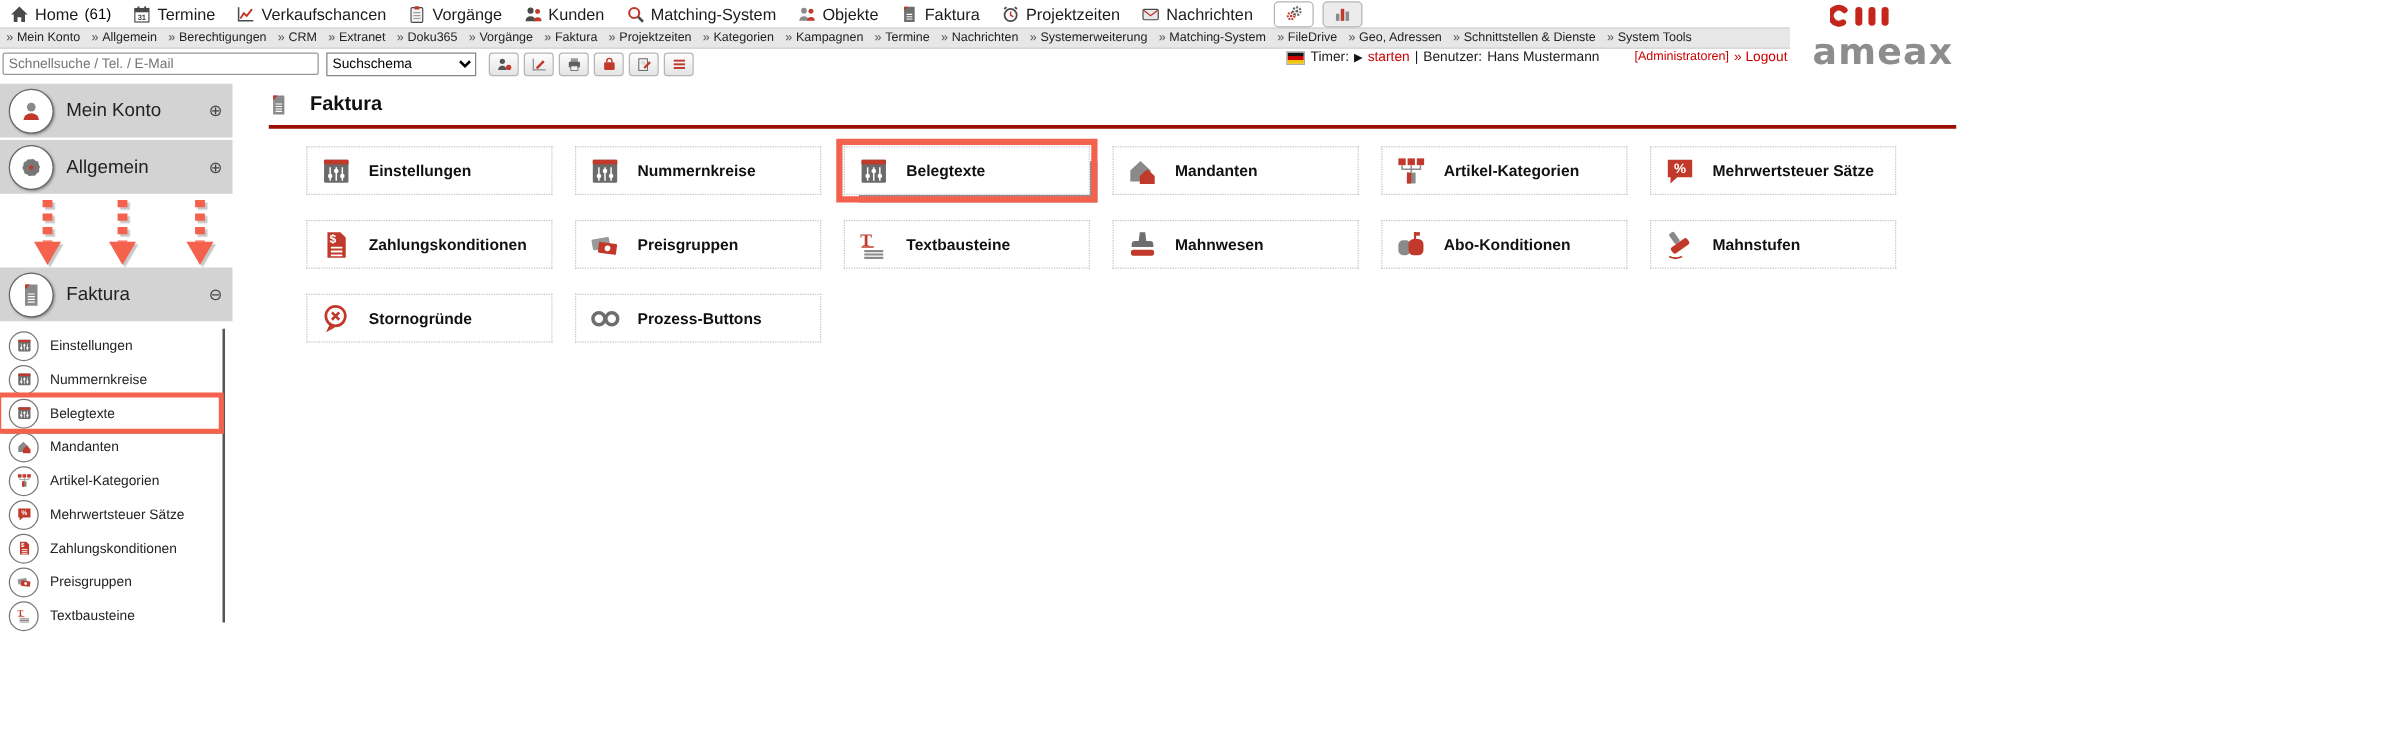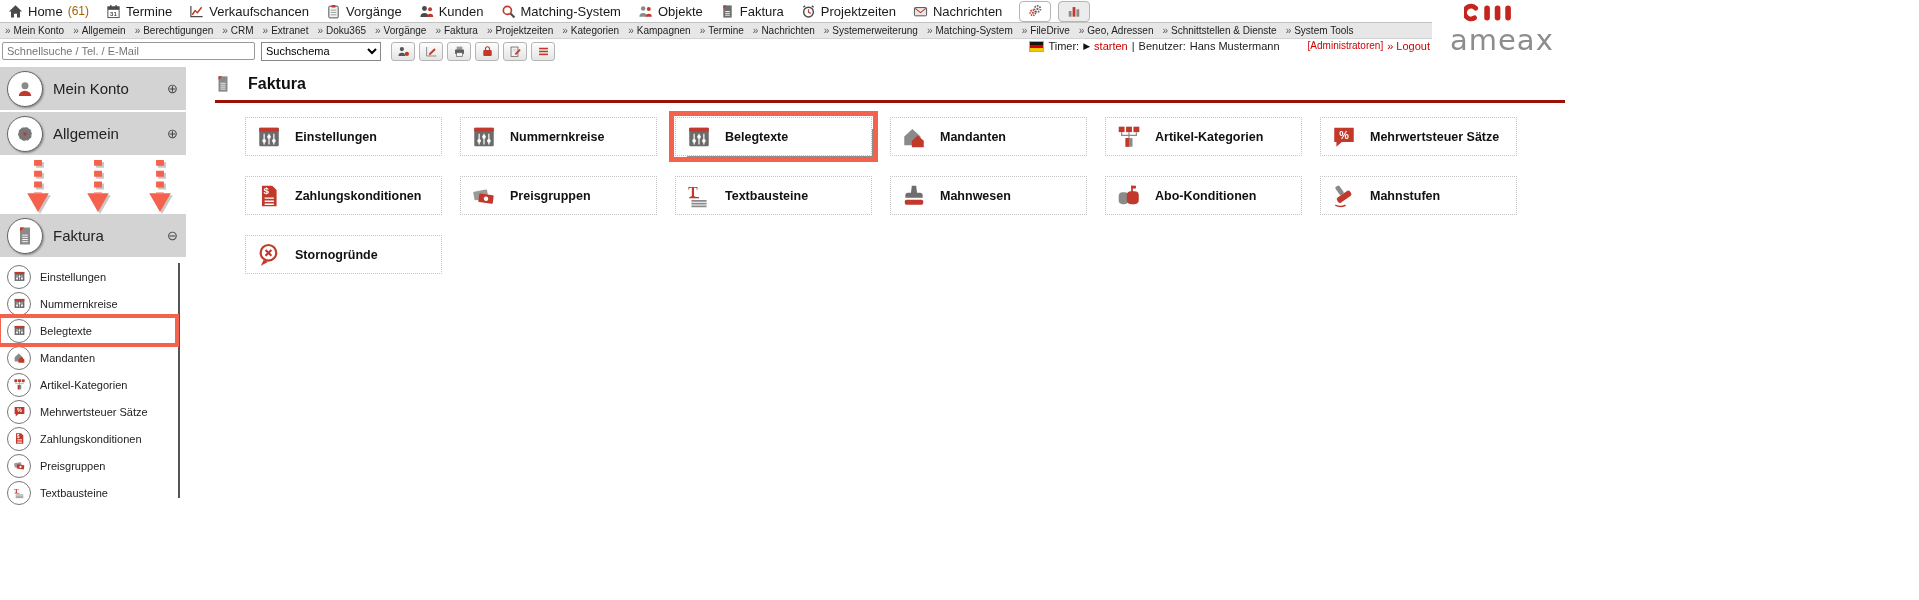--- a/index.html
+++ b/index.html
@@ -8,21 +8,21 @@
   .icon{display:inline-block;line-height:0;}
   .icon svg{width:100%;height:100%;display:block;}
   [data-interactable="true"]{cursor:pointer;}
 
   
   #top-menu{width:1432px;height:23px;border-bottom:1px solid #c3c3c3;display:flex;
             align-items:center;padding-left:8px;box-sizing:border-box;}
   .tm-item{display:inline-flex;align-items:flex-start;gap:5px;margin-right:17px;font-size:13px;
            color:#1a1a1a;white-space:nowrap;}
   .tm-item .icon{width:15px;height:15px;}
-  .tm-count{color:#a16207;font-size:12px;}
+  .tm-count{color:#000000;font-size:12px;}
   .icon-tab{display:inline-flex;align-items:center;justify-content:center;width:30px;height:19px;
             border:1px solid #b5b5b5;border-radius:4px;background:#fff;margin-right:7px;}
   .icon-tab.inactive{background:#ececec;}
   .icon-tab .icon{width:14px;height:14px;}
 
   
   #breadcrumb{width:1432px;height:16px;background:#e7e7e7;border-bottom:1px solid #d2d2d2;
               display:flex;align-items:center;font-size:10px;color:#222;padding-left:5px;
               box-sizing:border-box;overflow:hidden;}
   .bc-item{margin-right:9px;white-space:nowrap;}
@@ -46,21 +46,21 @@
   #session .line2{background:#ececec;}
   .red{color:#c00;}
   .role{color:#c00;font-size:10px;padding-left:24px;}
   .flag{width:13px;height:9px;display:inline-block;border:1px solid #aaa;
         background:linear-gradient(#141414 33%,#cf0000 33%,#cf0000 66%,#f7c600 66%);}
   .play{font-size:9px;color:#111;}
 
   
   #logo{position:absolute;left:1450px;top:2px;width:100px;text-align:center;}
   #logo .squiggle{width:72px;height:22px;display:inline-block;}
-  #logo .word{font-size:29px;font-weight:normal;color:#8d8d8d;letter-spacing:1px;line-height:25px;
+  #logo .word{font-size:29px;font-weight:bold;color:#8d8d8d;letter-spacing:1px;line-height:25px;
               font-family:"DejaVu Sans",sans-serif;}
 
   
   #body{position:absolute;top:67px;left:0;width:1565px;}
 
   
   #sidebar{position:absolute;left:0;top:0;width:186px;}
   .side-group{height:43px;background:#d3d3d3;display:flex;align-items:center;gap:10px;
               padding-left:7px;margin-bottom:2px;font-size:15px;color:#222;}
   .g-circle{width:34px;height:34px;border:1px solid #666;border-radius:50%;background:#fff;
@@ -667,17 +667,26 @@
           <div class="card" data-interactable="true">
             <span class="icon" data-interactable="false">
               <svg viewBox="0 0 24 24">
                 <circle cx="11.5" cy="10" r="7.2" fill="#fff" stroke="#c0392b" stroke-width="2"></circle>
                 <path d="M8.8 7.3 L14.2 12.7 M14.2 7.3 L8.8 12.7" stroke="#c0392b" stroke-width="2"></path>
                 <path d="M7 16.5 L4.5 22 L11 18.5 Z" fill="#c0392b"></path>
               </svg>
             </span>
             <span class="card-label" data-interactable="false">Stornogründe</span>
           </div>
+          <div class="card" data-interactable="true">
+            <span class="icon" data-interactable="false">
+              <svg viewBox="0 0 24 24">
+                <circle cx="7.5" cy="12" r="4.4" fill="none" stroke="#6e6e6e" stroke-width="2.6"></circle>
+                <circle cx="17" cy="12" r="4.4" fill="none" stroke="#6e6e6e" stroke-width="2.6"></circle>
+              </svg>
+            </span>
+            <span class="card-label" data-interactable="false">Prozess-Buttons</span>
+          </div>
         </div>
     </main>
   </div>
 
 </div>
 
 </body></html>

